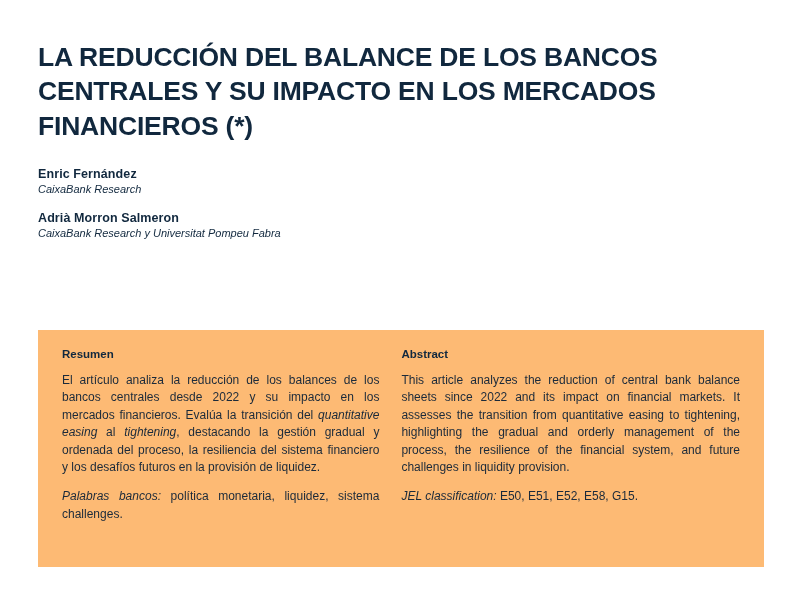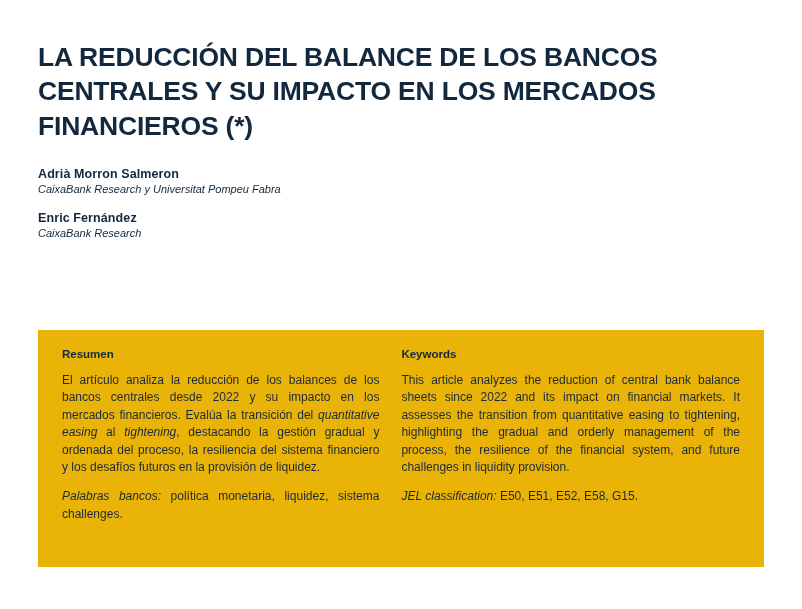--- a/index.html
+++ b/index.html
@@ -46,21 +46,21 @@
     font-style: italic;
     color: #11283e;
     margin: 0;
   }
   .abstract-box {
     position: absolute;
     left: 38px;
     top: 330px;
     width: 726px;
     height: 237px;
-    background: #eab308;
+    background: #fdba74;
     box-sizing: border-box;
     display: flex;
     padding: 18px 24px 18px 24px;
   }
   .col {
     box-sizing: border-box;
   }
   .col-left {
     width: 352px;
     padding-right: 22px;
@@ -90,38 +90,38 @@
   }
 </style>
 </head>
 <body>
 
 <div class="page">
 
   <h1 class="title">LA REDUCCIÓN DEL BALANCE DE LOS BANCOS CENTRALES Y SU IMPACTO EN LOS MERCADOS FINANCIEROS (*)</h1>
 
   <div class="author-block">
-    <div class="author-name">Adrià Morron Salmeron</div>
-    <div class="author-aff">CaixaBank Research y Universitat Pompeu Fabra</div>
+    <div class="author-name">Enric Fernández</div>
+    <div class="author-aff">CaixaBank Research</div>
   </div>
 
   <div class="author-block">
-    <div class="author-name">Enric Fernández</div>
-    <div class="author-aff">CaixaBank Research</div>
+    <div class="author-name">Adrià Morron Salmeron</div>
+    <div class="author-aff">CaixaBank Research y Universitat Pompeu Fabra</div>
   </div>
 
   <div class="abstract-box">
 
     <div class="col col-left">
       <div class="col-head">Resumen</div>
       <p class="para"><span>El artículo analiza la reducción de los balances de los bancos centrales desde 2022 y su impacto en los mercados financieros. Evalúa la transición del </span><span class="it">quantitative easing</span><span> al </span><span class="it">tightening</span><span>, destacando la gestión gradual y ordenada del proceso, la resiliencia del sistema financiero y los desafíos futuros en la provisión de liquidez.</span></p>
       <p class="para"><span class="it">Palabras bancos:</span><span> política monetaria, liquidez, sistema challenges.</span></p>
     </div>
 
     <div class="col col-right">
-      <div class="col-head">Keywords</div>
+      <div class="col-head">Abstract</div>
       <p class="para">This article analyzes the reduction of central bank balance sheets since 2022 and its impact on financial markets. It assesses the transition from quantitative easing to tightening, highlighting the gradual and orderly management of the process, the resilience of the financial system, and future challenges in liquidity provision.</p>
       <p class="para"><span class="it">JEL classification:</span><span> E50, E51, E52, E58, G15.</span></p>
     </div>
 
   </div>
 
 </div>
 
 </body></html>

